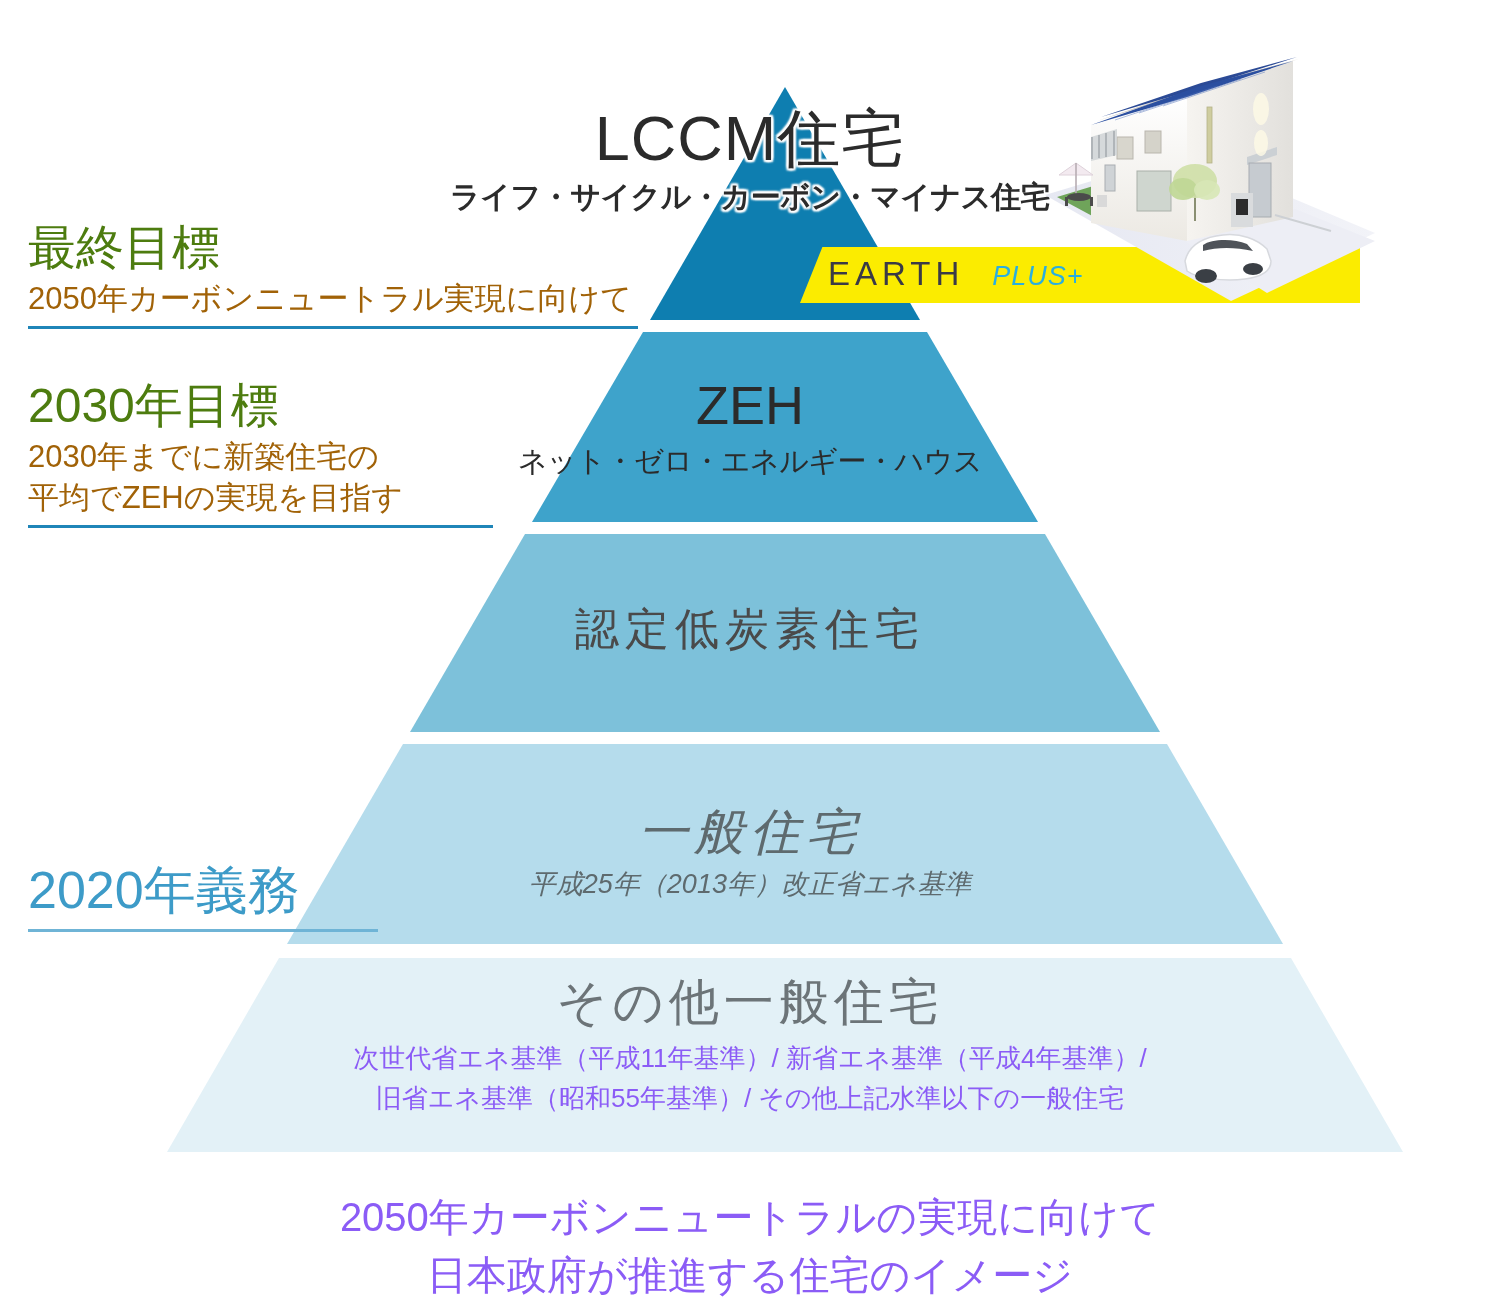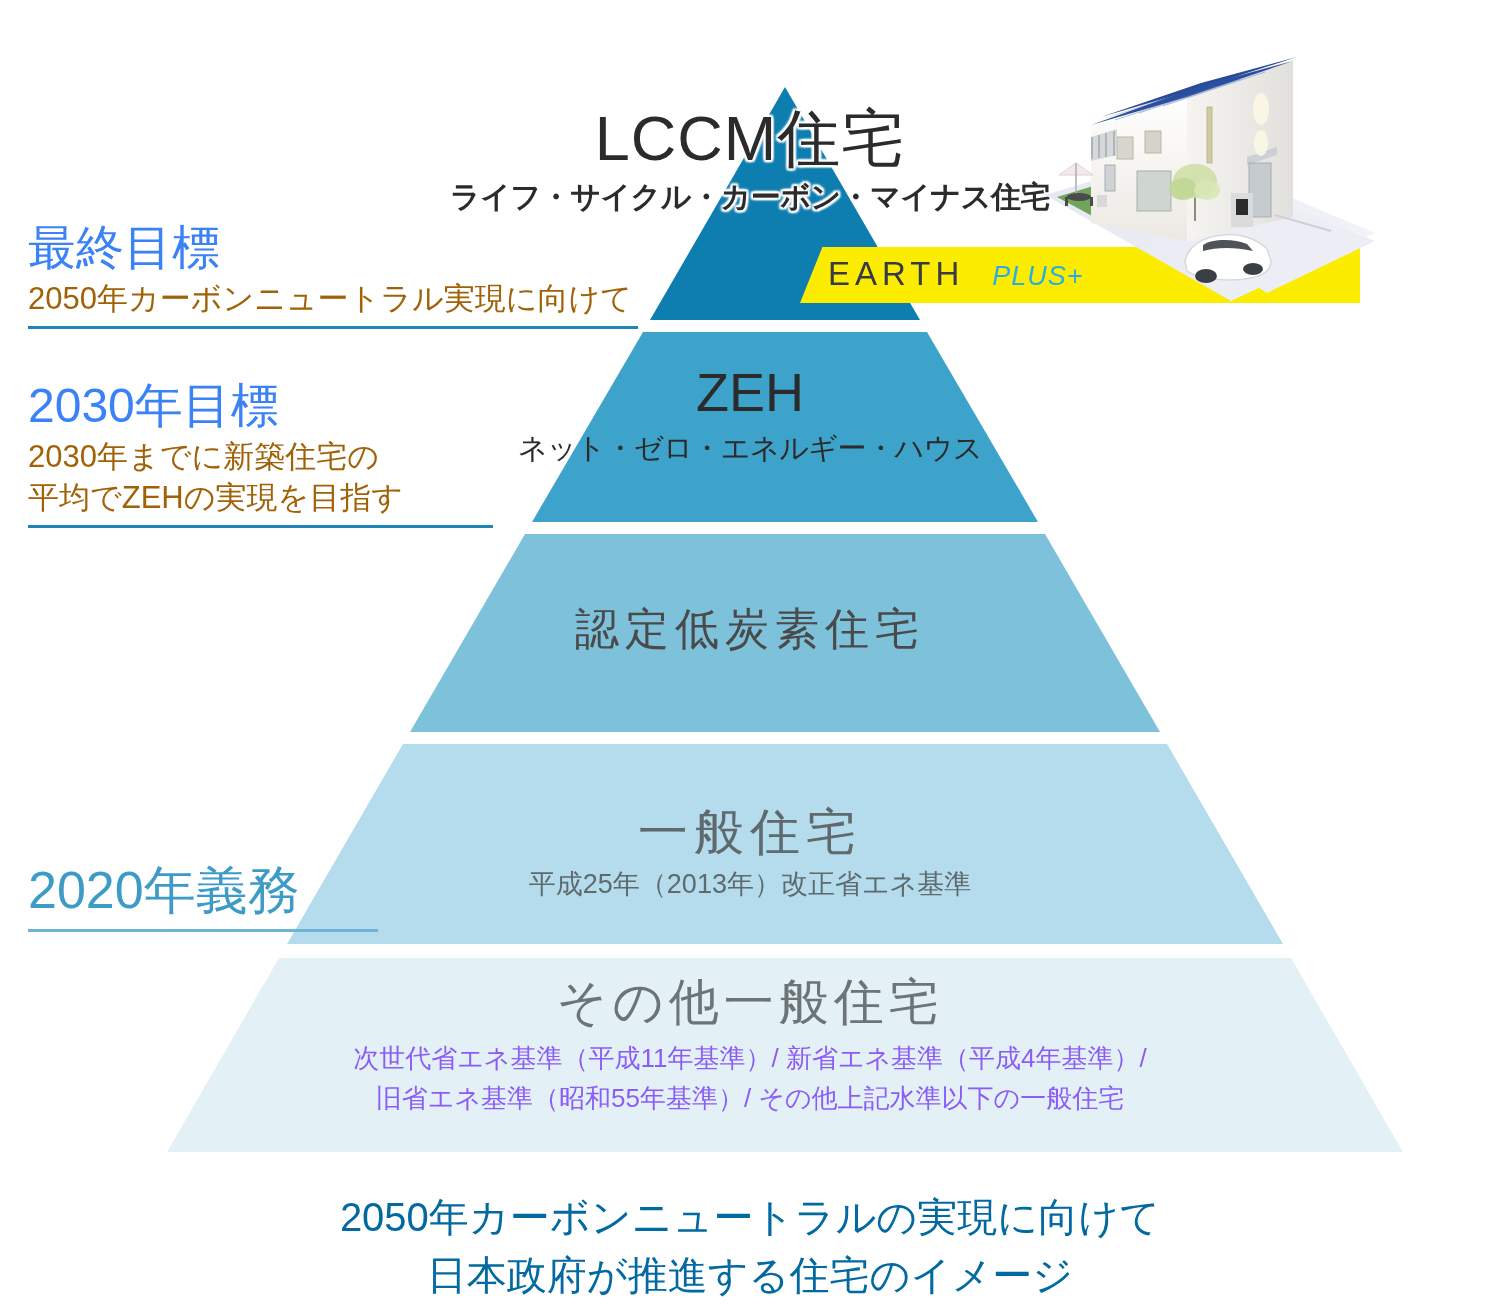--- a/index.html
+++ b/index.html
@@ -47,42 +47,42 @@
     font-weight: bold;
     color: #2b2b2b;
     margin-top: 6px;
     letter-spacing: -0.5px;
     text-shadow:
        2px 0 2px #fff, -2px 0 2px #fff, 0 2px 2px #fff, 0 -2px 2px #fff,
        2px 2px 2px #fff, -2px -2px 2px #fff, 2px -2px 2px #fff, -2px 2px 2px #fff;
   }
 
   
-  #tier2-text { top: 364px; }
+  #tier2-text { top: 377px; }
   #tier2-text .t-main { font-size: 54px; color: #2b2b2b; line-height: 1.05; }
   #tier2-text .t-sub  { font-size: 29px; color: #2b2b2b; margin-top: 8px; letter-spacing: -0.5px;}
 
   
   #tier3-text { top: 600px; }
   #tier3-text .t-main { font-size: 44px; color: #4a4a4a; letter-spacing: 6px; }
 
   
-  #tier4-text { top: 805px; }
+  #tier4-text { top: 805px; font-style: italic; }
   #tier4-text .t-main { font-size: 50px; color: #5e6a6e; letter-spacing: 6px; line-height:1.1; }
   #tier4-text .t-sub  { font-size: 27px; color: #5e6a6e; margin-top: 6px; }
 
   
   #tier5-text { top: 975px; }
   #tier5-text .t-main { font-size: 50px; color: #6c7478; letter-spacing: 5px; line-height:1.1; }
   #tier5-text .t-sub  { font-size: 26px; color: #8b5cf6; margin-top: 8px; line-height: 1.55; }
 
   
   .left-block { position: absolute; }
   .left-block .lbl-title {
-    color: #3b82f6;
+    color: #4d7c0f;
     line-height: 1.1;
     white-space: nowrap;
   }
   .left-block .lbl-desc {
     color: #a16207;
     line-height: 1.32;
     white-space: nowrap;
   }
   .left-block .lbl-rule {
     height: 3px;
@@ -142,21 +142,21 @@
     font-style: italic;
   }
 
   
   #caption {
     position: absolute;
     left: 0; top: 1188px;
     width: 1500px;
     text-align: center;
     font-size: 40px;
-    color: #0369a1;
+    color: #8b5cf6;
     line-height: 1.45;
   }
 </style>
 </head>
 <body>
 
 <div id="pyramid-wrap">
   <svg id="pyramid-svg" width="1500" height="1313" viewBox="0 0 1500 1313">
 
     <polygon points="785,87 650,320 920,320" fill="#0e7eb0"></polygon>

